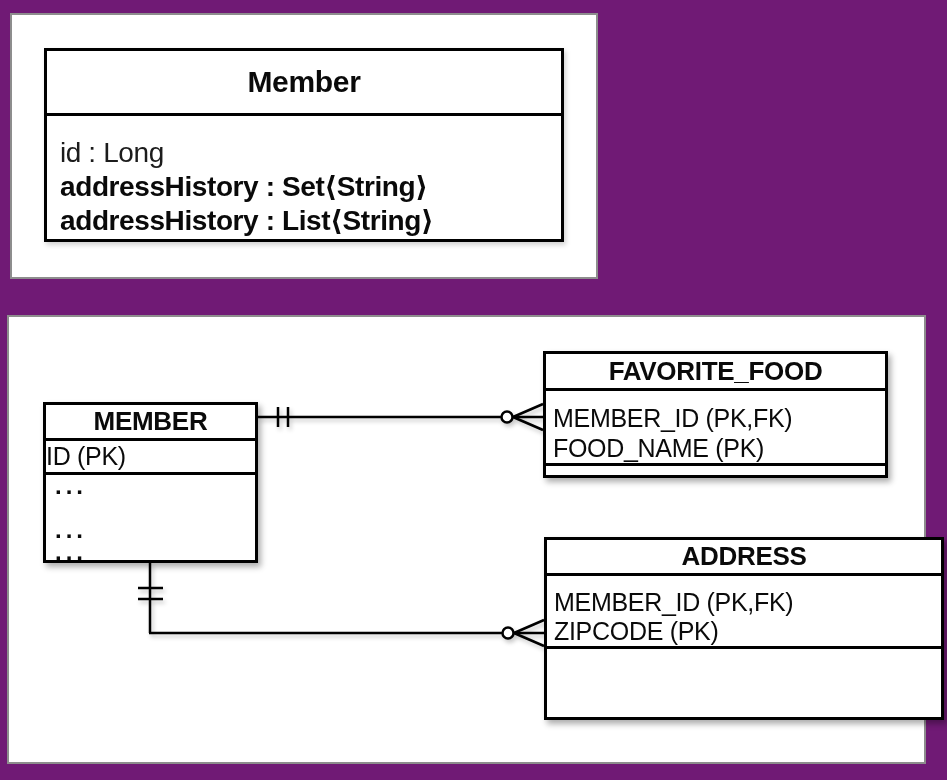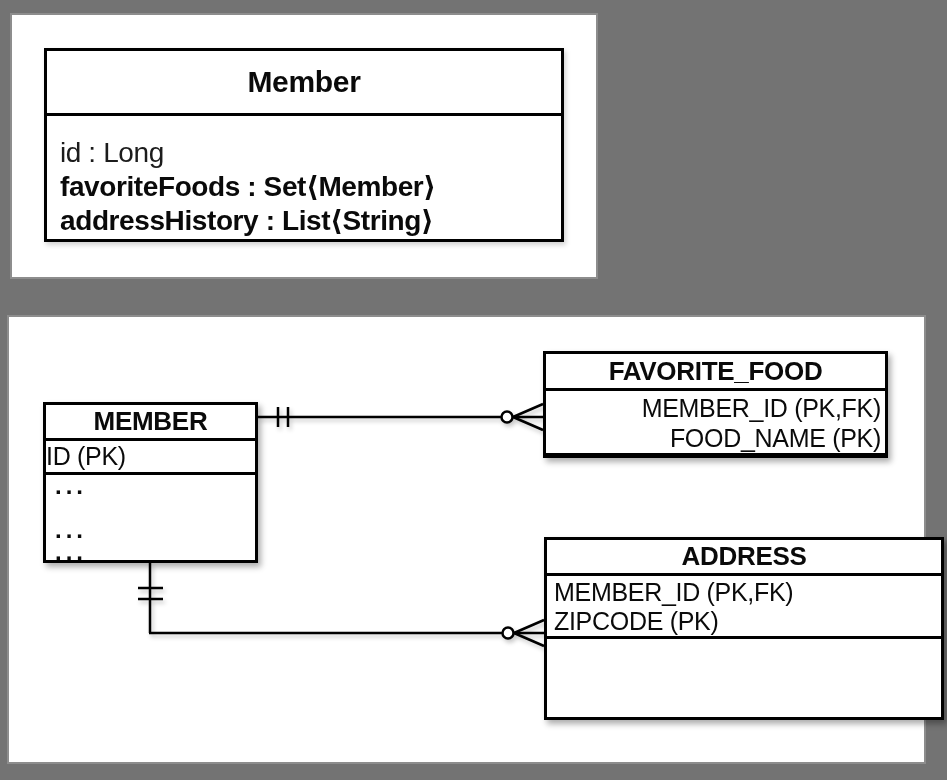--- a/index.html
+++ b/index.html
@@ -1,17 +1,17 @@
 <!DOCTYPE html>
 <html><head>
 <meta charset="utf-8">
 <style>
   html,body{margin:0;padding:0;background:#ffffff;}
   .canvas{
-    position:relative;width:947px;height:780px;background:#737373;
+    position:relative;width:947px;height:780px;background:#701a75;
     font-family:"Liberation Sans","DejaVu Sans",sans-serif;color:#0a0a0a;
     overflow:hidden;
   }
   .panel{position:absolute;background:#ffffff;border:2px solid #8d8d8d;box-sizing:border-box;}
   .panel-top{left:10px;top:13px;width:588px;height:266px;}
   .panel-bottom{left:7px;top:315px;width:919px;height:449px;}
 
   
   .class-box{
     position:absolute;left:32px;top:33px;width:520px;height:194px;
@@ -32,34 +32,34 @@
   .er-table{
     position:absolute;border:3px solid #000;box-sizing:border-box;background:#fff;
     box-shadow:3px 4px 6px rgba(0,0,0,0.32);
     display:flex;flex-direction:column;
   }
   .er-title{
     border-bottom:3px solid #000;
     display:flex;align-items:center;justify-content:center;
     font-weight:bold;font-size:26px;letter-spacing:-0.3px;flex:0 0 auto;
   }
-  .er-cols{padding:2px 4px 0 7px;font-size:25px;letter-spacing:-0.3px;flex:0 0 auto;}
+  .er-cols{padding:12px 4px 0 7px;font-size:25px;letter-spacing:-0.3px;flex:0 0 auto;}
   .er-col-row{line-height:30px;white-space:nowrap;}
   .er-footer{border-top:3px solid #000;flex:1 1 auto;}
 
   .t-member{left:34px;top:85px;width:215px;height:161px;}
   .t-member .er-title{height:33px;}
   .row-id{
     border-bottom:3px solid #000;font-size:25px;line-height:31px;
     padding-left:0;letter-spacing:-0.3px;flex:0 0 auto;white-space:nowrap;
   }
   .dots{padding:1px 0 0 9px;flex:1 1 auto;}
   .dot-row{height:22px;line-height:20px;font-size:24px;letter-spacing:4px;font-weight:bold;}
 
-  .t-ff{left:534px;top:34px;width:345px;height:107px;text-align:right;}
+  .t-ff{left:534px;top:34px;width:345px;height:127px;}
   .t-ff .er-title{height:34px;}
 
   .t-addr{left:535px;top:220px;width:400px;height:183px;}
   .t-addr .er-title{height:33px;}
   .t-addr .er-col-row{line-height:29px;}
 
   
   .connectors{
     position:absolute;left:0;top:0;width:915px;height:445px;
     filter:drop-shadow(2px 3px 2px rgba(0,0,0,0.22));
@@ -71,21 +71,21 @@
 </head>
 <body>
 
 <div class="canvas">
 
   <section class="panel panel-top">
     <div class="class-box">
       <div class="class-header">Member</div>
       <div class="class-attrs">
         <div class="attr attr-light">id : Long</div>
-        <div class="attr attr-bold">favoriteFoods : Set⟨Member⟩</div>
+        <div class="attr attr-bold">addressHistory : Set⟨String⟩</div>
         <div class="attr attr-bold">addressHistory : List⟨String⟩</div>
       </div>
     </div>
   </section>
 
   <section class="panel panel-bottom">
 
     <svg class="connectors" viewBox="0 0 915 445">
 
       <g>

